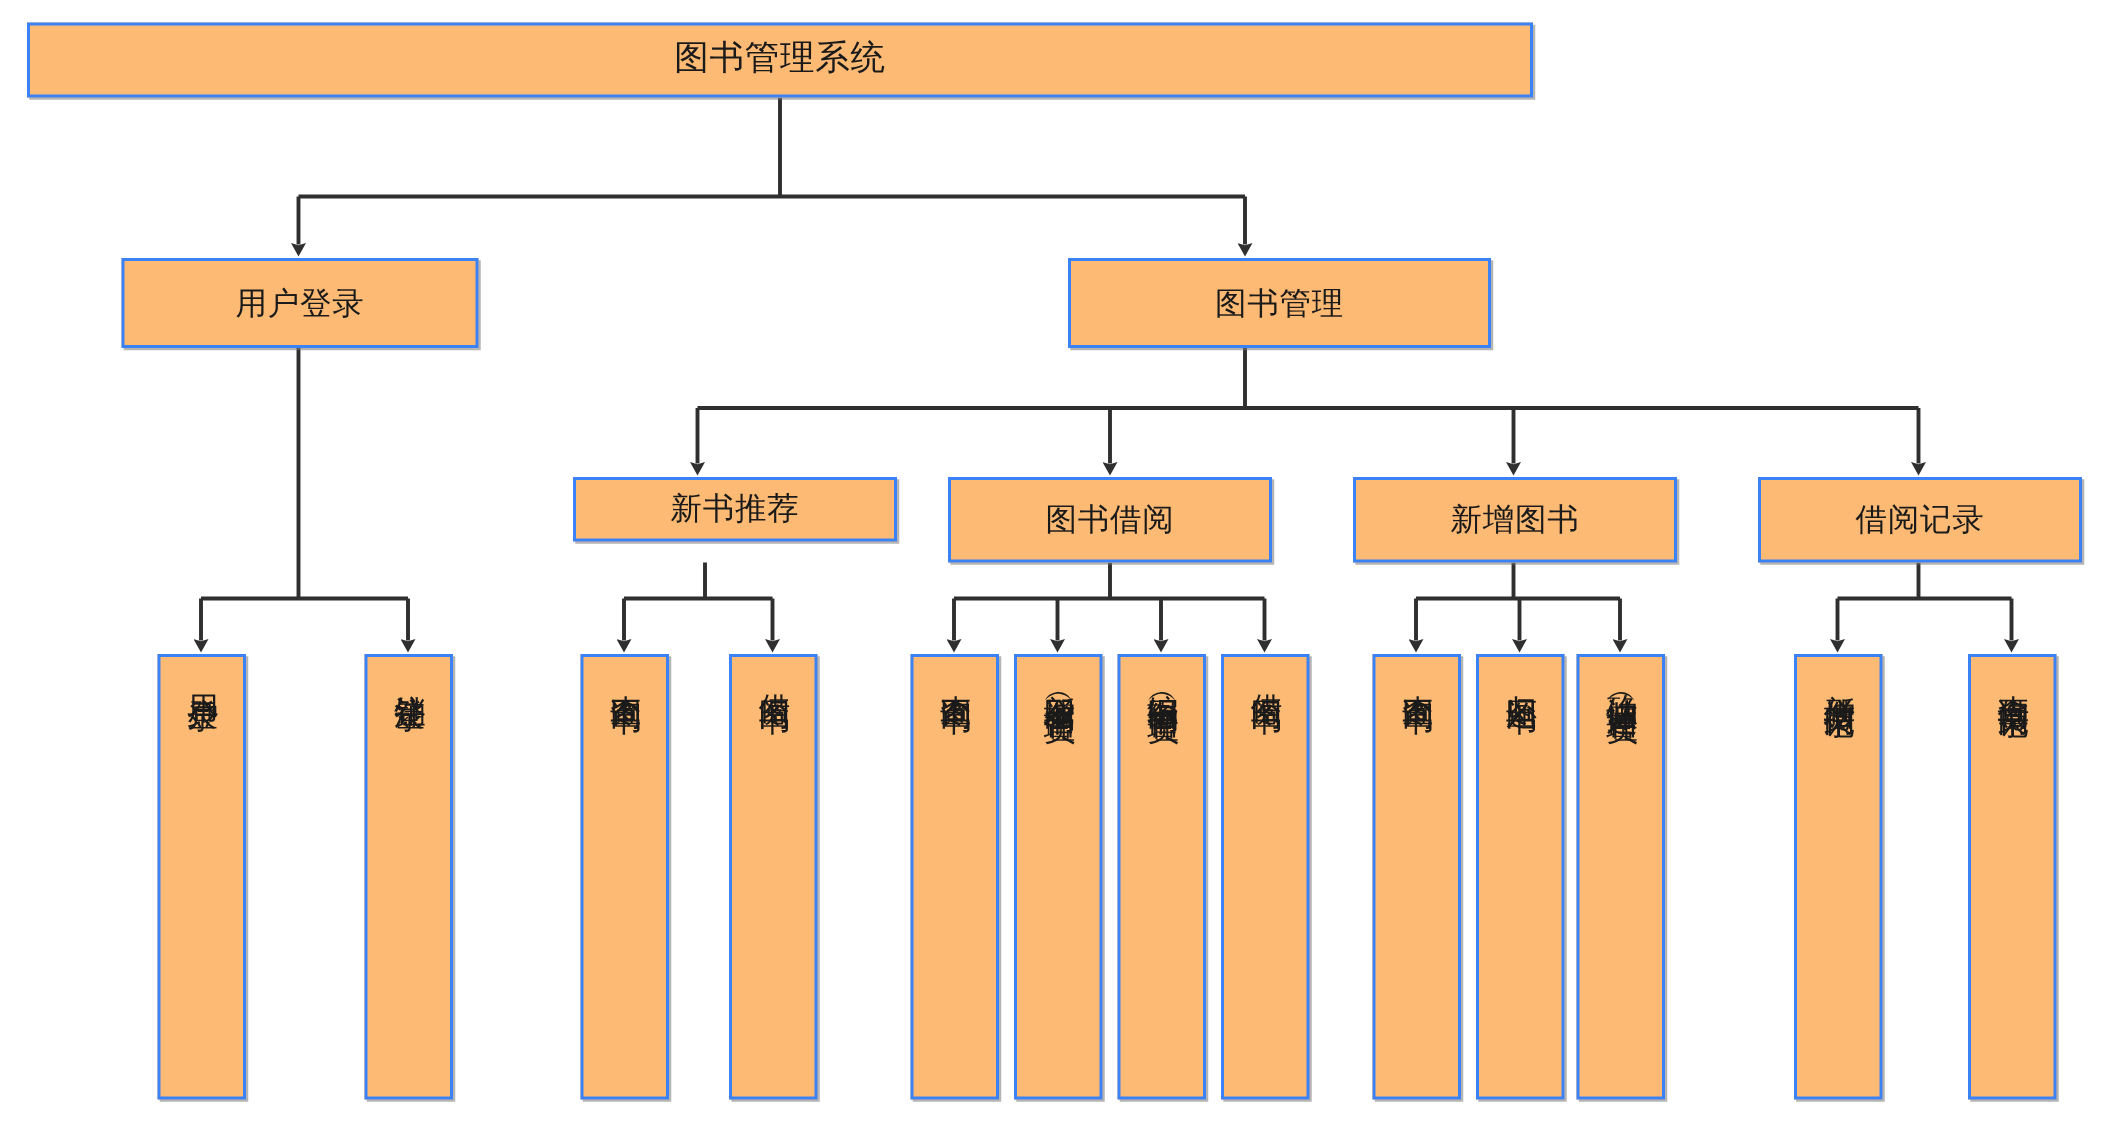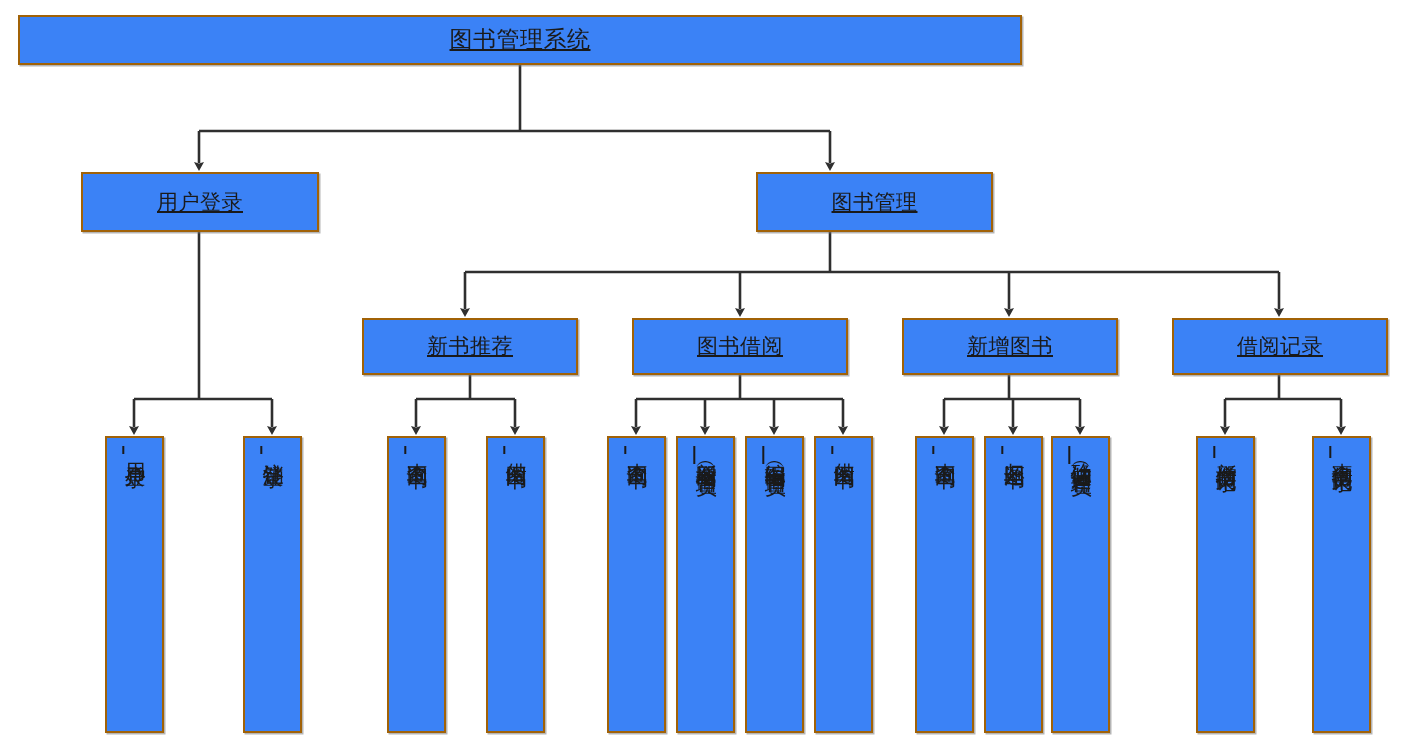--- a/index.html
+++ b/index.html
@@ -22,28 +22,27 @@
     position: absolute;
     left: 0;
     top: 0;
     width: 1405px;
     height: 747px;
     pointer-events: none;
   }
   .node {
     position: absolute;
     box-sizing: border-box;
-    border: 2px solid #a16207;
-    background: #3b82f6;
+    border: 2px solid #3b82f6;
+    background: #fdba74;
     display: flex;
     align-items: center;
     justify-content: center;
     color: #1a1a1a;
     box-shadow: 1.5px 1.5px 0 0 rgba(120,120,120,0.55);
-    text-decoration: underline;
   }
   .node .label {
     display: block;
     text-align: center;
     line-height: 1.18;
     letter-spacing: 0.5px;
   }
   .node.root {
     font-size: 23px;
   }
@@ -122,24 +121,24 @@
       </g>
   </svg>
 
   <div id="nodes-layer">
       <div class="node root" style="left: 18px; top: 15px; width: 1004px; height: 50px;">
         <span class="label">图书管理系统</span>
       </div>
       <div class="node level2" style="left: 81px; top: 172px; width: 238px; height: 60px;">
         <span class="label">用户登录</span>
       </div>
-      <div class="node level2" style="left: 756px; top: 172px; width: 237px; height: 60px;">
+      <div class="node level2" style="left: 712px; top: 172px; width: 282px; height: 60px;">
         <span class="label">图书管理</span>
       </div>
-      <div class="node level3" style="left: 362px; top: 318px; width: 216px; height: 57px;">
+      <div class="node level3" style="left: 382px; top: 318px; width: 216px; height: 43px;">
         <span class="label">新书推荐</span>
       </div>
       <div class="node level3" style="left: 632px; top: 318px; width: 216px; height: 57px; align-items: center;">
         <span class="label">图书借阅</span>
       </div>
       <div class="node level3" style="left: 902px; top: 318px; width: 216px; height: 57px;">
         <span class="label">新增图书</span>
       </div>
       <div class="node level3" style="left: 1172px; top: 318px; width: 216px; height: 57px;">
         <span class="label">借阅记录</span>

